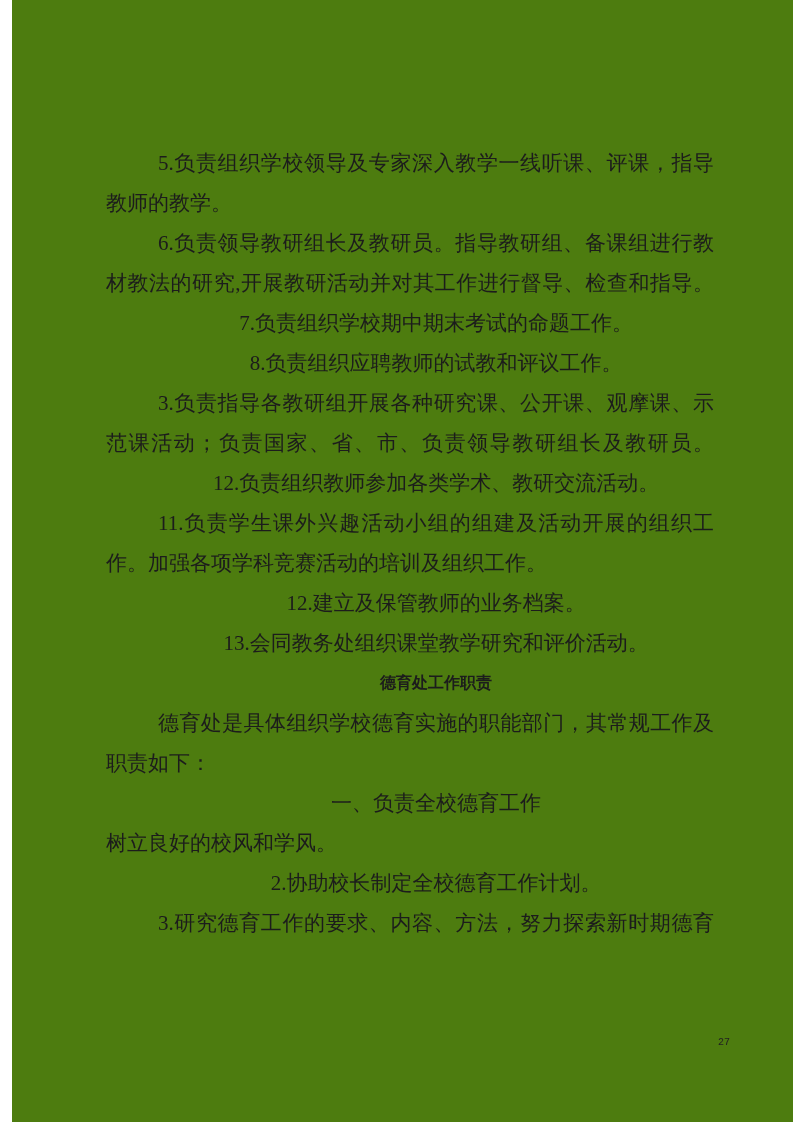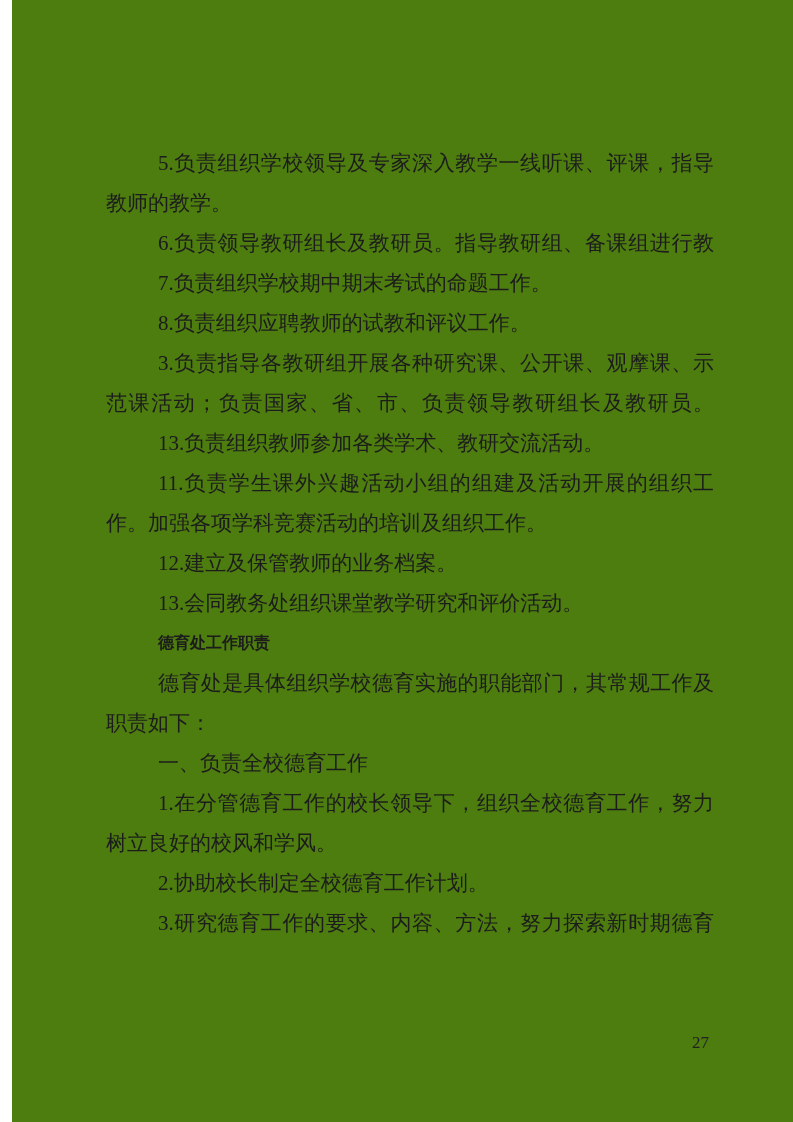--- a/index.html
+++ b/index.html
@@ -29,65 +29,67 @@
   }
   .line {
     font-size: 21px;
     line-height: 40px;
     height: 40px;
     overflow: hidden;
     text-align: left;
   }
   .line.indent {
     padding-left: 52px;
+    text-align: center;
   }
   .line.fill {
     text-align: justify;
     text-align-last: justify;
   }
   .line.heading {
     font-weight: bold;
     font-size: 16px;
   }
   .footer {
     position: absolute;
-    left: 89px;
+    left: 110px;
     top: 1033px;
     width: 608px;
     text-align: right;
-    font-family: Liberation Serif, serif;
-    font-size: 17px;
+    font-family: Liberation Mono, monospace;
+    font-size: 10px;
     line-height: 20px;
     color: #222222;
   }
 </style>
 </head>
 <body>
 
 <div class="page">
   <div class="content" id="doc-content">
       <div class="para">
         <div class="line indent fill">5.负责组织学校领导及专家深入教学一线听课、评课，指导</div>
         <div class="line">教师的教学。</div>
       </div>
       <div class="para">
         <div class="line indent fill">6.负责领导教研组长及教研员。指导教研组、备课组进行教</div>
+        <div class="line fill">材教法的研究,开展教研活动并对其工作进行督导、检查和指导。</div>
       </div>
       <div class="para">
         <div class="line indent">7.负责组织学校期中期末考试的命题工作。</div>
       </div>
       <div class="para">
         <div class="line indent">8.负责组织应聘教师的试教和评议工作。</div>
       </div>
       <div class="para">
         <div class="line indent fill">3.负责指导各教研组开展各种研究课、公开课、观摩课、示</div>
         <div class="line fill">范课活动；负责国家、省、市、负责领导教研组长及教研员。</div>
       </div>
       <div class="para">
-        <div class="line indent">13.负责组织教师参加各类学术、教研交流活动。</div>
+        <div class="line indent">12.负责组织教师参加各类学术、教研交流活动。</div>
       </div>
       <div class="para">
         <div class="line indent fill">11.负责学生课外兴趣活动小组的组建及活动开展的组织工</div>
         <div class="line">作。加强各项学科竞赛活动的培训及组织工作。</div>
       </div>
       <div class="para">
         <div class="line indent">12.建立及保管教师的业务档案。</div>
       </div>
       <div class="para">
         <div class="line indent">13.会同教务处组织课堂教学研究和评价活动。</div>
@@ -96,21 +98,20 @@
         <div class="line indent heading">德育处工作职责</div>
       </div>
       <div class="para">
         <div class="line indent fill">德育处是具体组织学校德育实施的职能部门，其常规工作及</div>
         <div class="line">职责如下：</div>
       </div>
       <div class="para">
         <div class="line indent">一、负责全校德育工作</div>
       </div>
       <div class="para">
-        <div class="line indent fill">1.在分管德育工作的校长领导下，组织全校德育工作，努力</div>
         <div class="line">树立良好的校风和学风。</div>
       </div>
       <div class="para">
         <div class="line indent">2.协助校长制定全校德育工作计划。</div>
       </div>
       <div class="para">
         <div class="line indent fill">3.研究德育工作的要求、内容、方法，努力探索新时期德育</div>
       </div>
     </div>
   <div class="footer">

